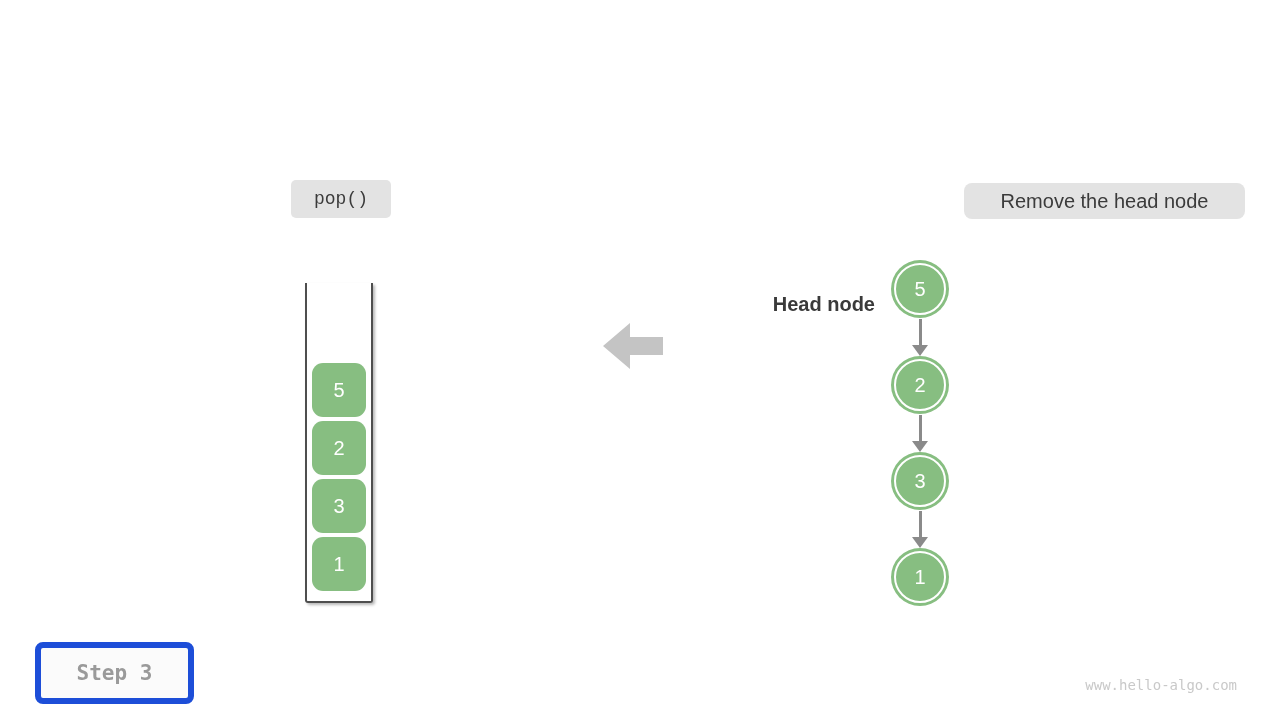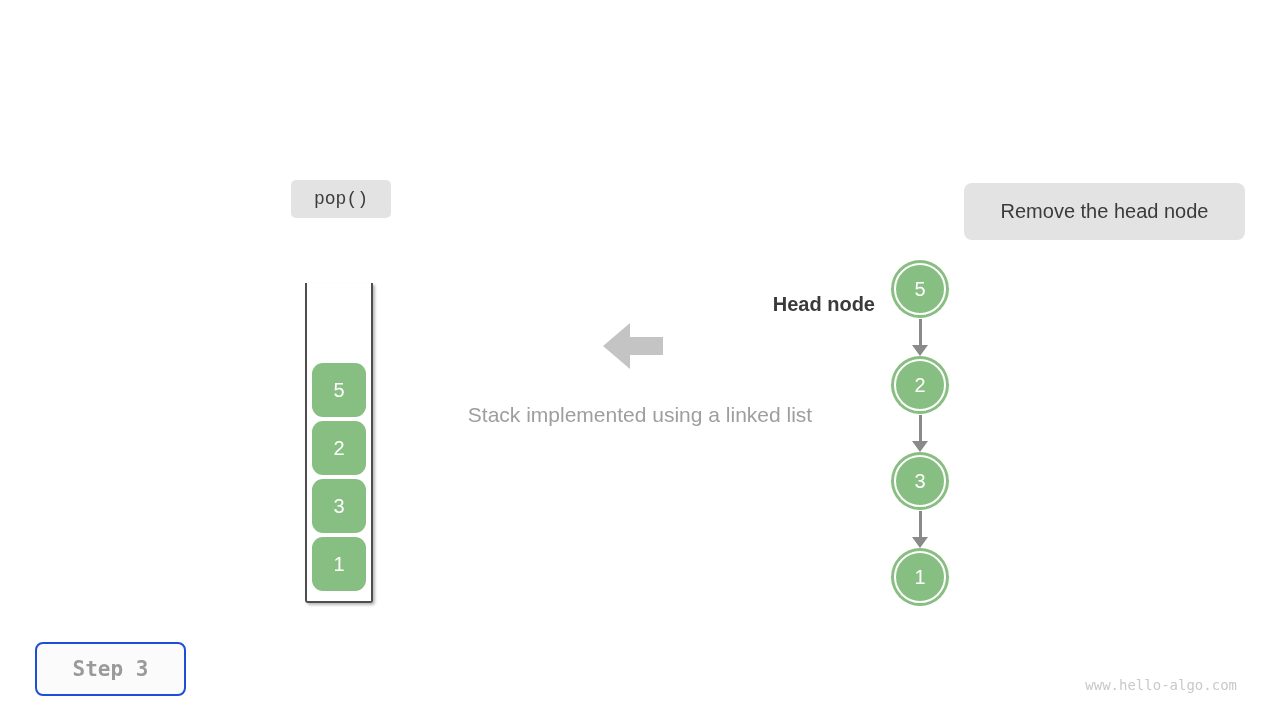--- a/index.html
+++ b/index.html
@@ -24,21 +24,21 @@
     background: #e3e3e3;
     border-radius: 5px;
     color: #3b3b3b;
     font-family: Liberation Mono, monospace;
     font-size: 18px;
     display: flex; align-items: center; justify-content: center;
   }
   .desc-label {
     position: absolute;
     left: 964px; top: 183px;
-    width: 281px; height: 57px;
+    width: 281px; height: 36px;
     background: #e3e3e3;
     border-radius: 8px;
     color: #3b3b3b;
     font-size: 20px;
     display: flex; align-items: center; justify-content: center;
   }
 
   
   .stack-container {
     position: absolute;
@@ -122,21 +122,21 @@
   }
   .node-label.head { top: 293px; }
   .node-label.tail { top: 565px; }
 
   
   .step-badge {
     position: absolute;
     left: 35px; top: 642px;
     width: 147px; height: 50px;
     background: #fbfbfb;
-    border: 2px solid #1d4ed8;
+    border: 6px solid #1d4ed8;
     border-radius: 8px;
     color: #9a9a9a;
     font-family: "DejaVu Sans Mono", monospace;
     font-size: 21px;
     font-weight: 700;
     display: flex; align-items: center; justify-content: center;
   }
 
   
   .watermark {
@@ -160,21 +160,20 @@
     <div class="stack-item" style="top:80px">5</div>
     <div class="stack-item" style="top:138px">2</div>
     <div class="stack-item" style="top:196px">3</div>
     <div class="stack-item" style="top:254px">1</div>
   </div>
 
   <svg class="big-arrow" width="60" height="46" viewBox="0 0 60 46" aria-hidden="true">
     <polygon points="0,23 27,0 27,14 60,14 60,32 27,32 27,46" fill="#c4c4c4"></polygon>
   </svg>
 
-  <div class="caption">Stack implemented using a linked list</div>
 
   <div class="node-label head">Head node</div>
 
   <div class="ll-node" style="top:263px">5</div>
   <div class="ll-node" style="top:359px">2</div>
   <div class="ll-node" style="top:455px">3</div>
   <div class="ll-node" style="top:551px">1</div>
 
   <div class="ll-arrow" style="top:319px">
     <span class="shaft"></span>

